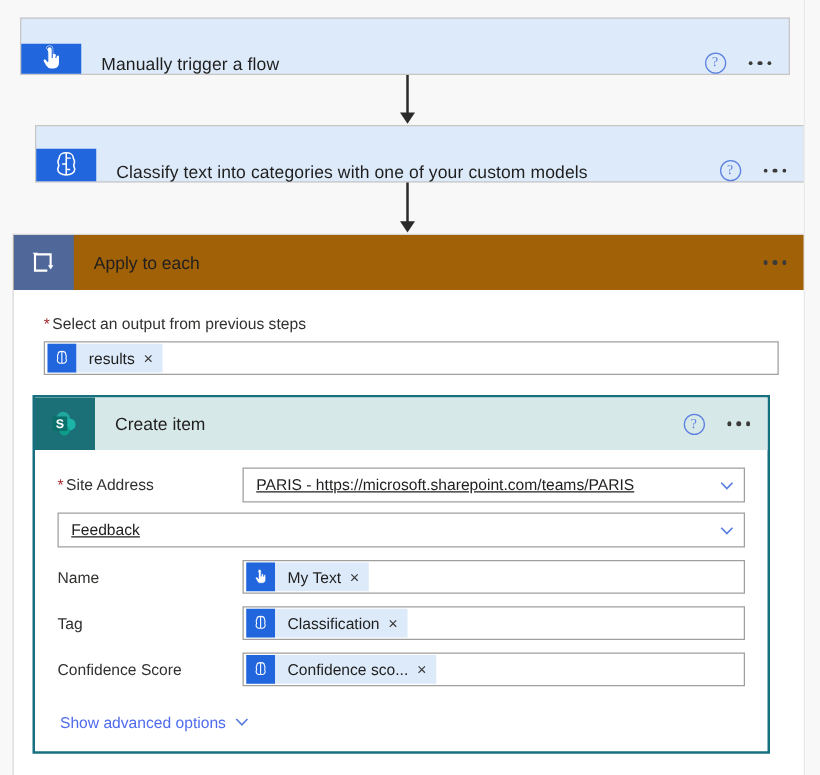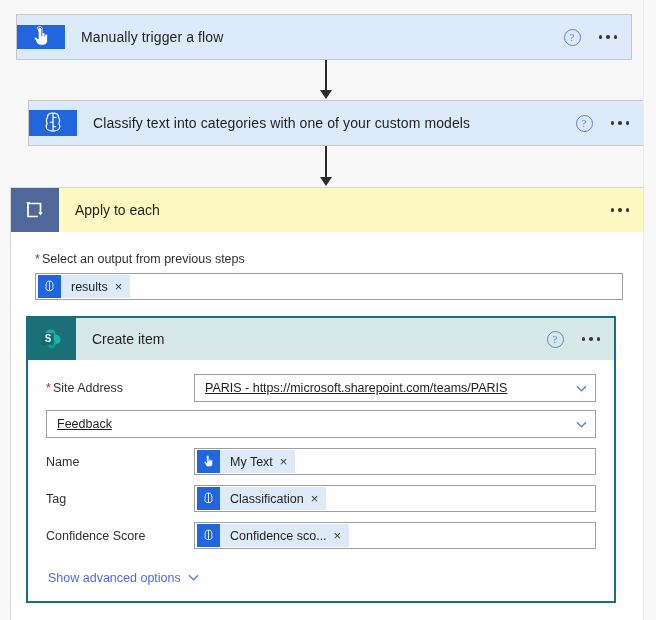--- a/index.html
+++ b/index.html
@@ -14,21 +14,21 @@
     font-size: 13px;
     color: #323130;
     overflow: hidden;
     position: relative;
   }
 
   
   .card {
     position: absolute;
     display: flex;
-    align-items: center;
+    align-items: flex-end;
     background: #dceafa;
     border: 1px solid #c8c6c4;
     box-sizing: border-box;
   }
   .card-icon {
     width: 48px;
     min-width: 48px;
     background: #2266dd;
     display: flex;
     align-items: center;
@@ -108,21 +108,21 @@
     height: 433px;
     background: #ffffff;
     border: 1px solid #d6d6d6;
     border-bottom: none;
     box-sizing: border-box;
   }
   .scope-header {
     display: flex;
     align-items: stretch;
     height: 44px;
-    background: #fef9c3;
+    background: #a16207;
   }
   .scope-icon {
     width: 48px;
     min-width: 48px;
     background: #4f6899;
     display: flex;
     align-items: center;
     justify-content: center;
   }
   .scope-title {

